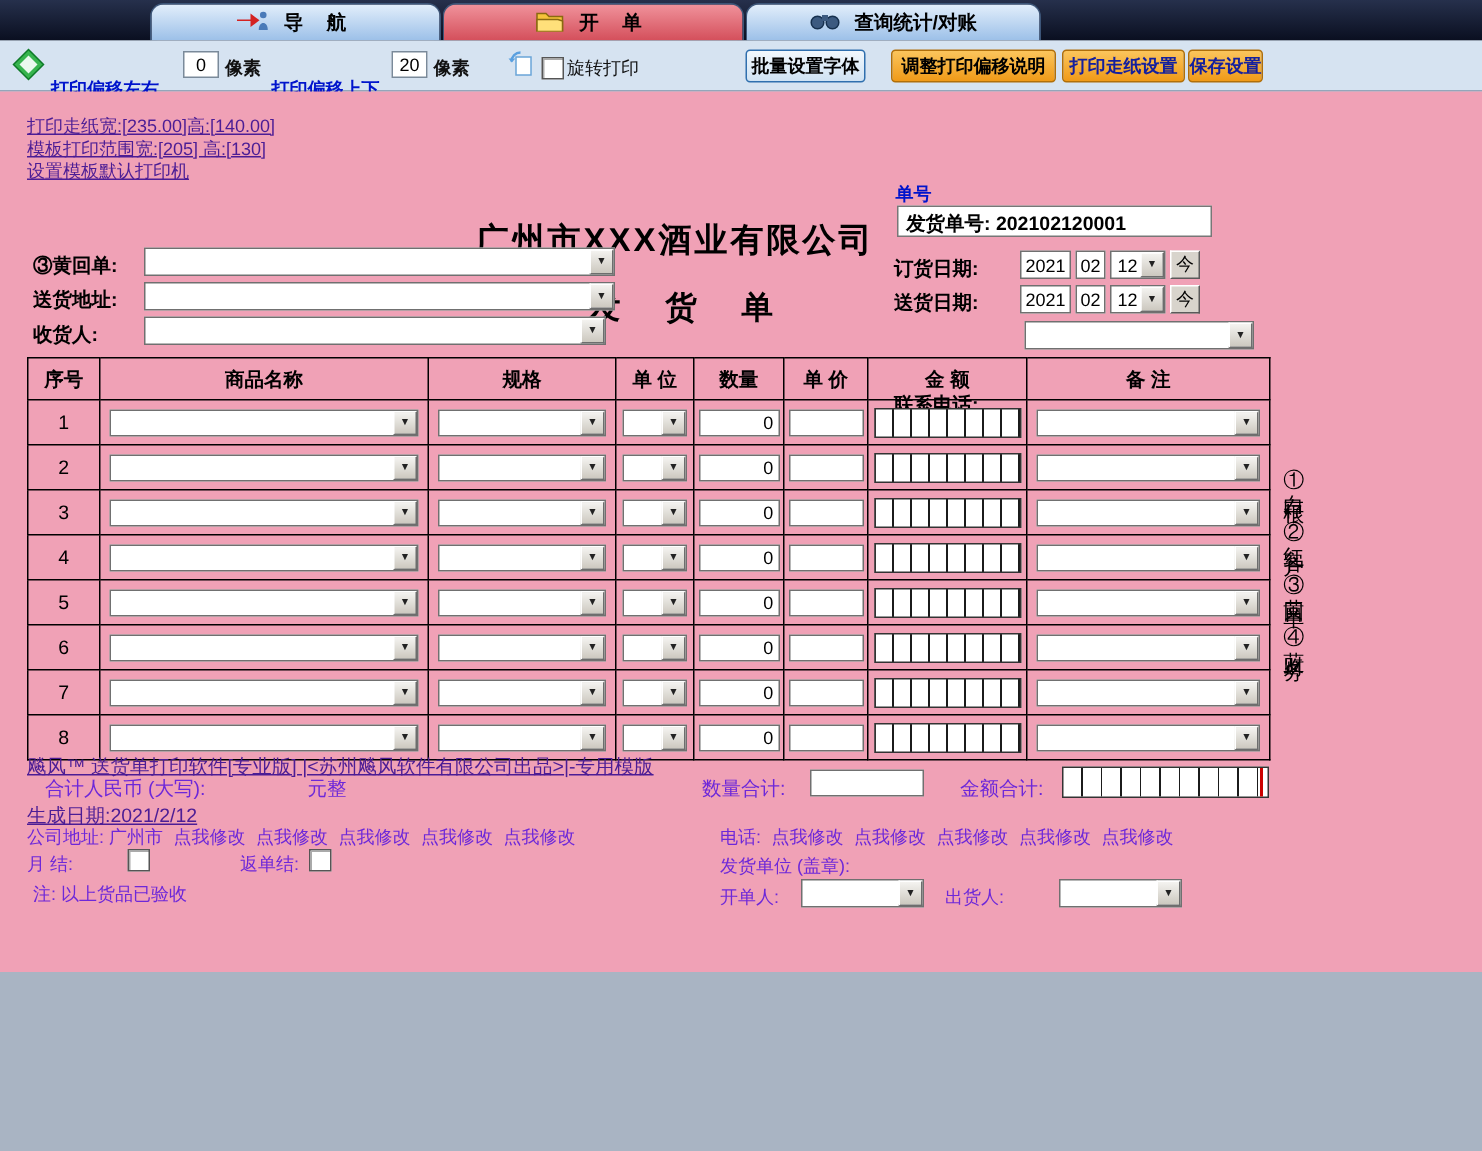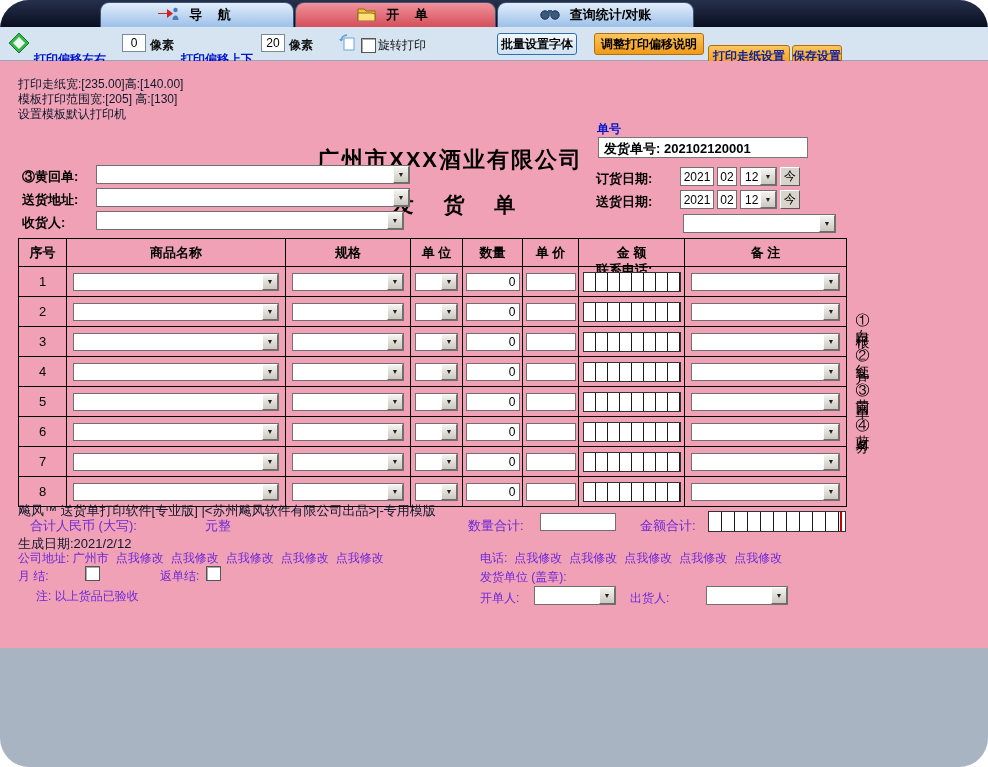--- a/index.html
+++ b/index.html
@@ -1,39 +1,39 @@
 <!DOCTYPE html>
 <html><head>
 <meta charset="utf-8">
 <style>
   html,body{margin:0;padding:0;}
-  .app{position:relative;width:988px;height:767px;background:#a9b4c3;font-family:"Liberation Sans",sans-serif;overflow:hidden;border-radius:29px;}
+  .app{position:relative;width:988px;height:767px;background:#a9b4c3;font-family:"Liberation Sans",sans-serif;overflow:hidden;}
   
   .tabbar{position:absolute;left:0;top:0;width:988px;height:27px;background:linear-gradient(#26304c,#0a0f20);}
   .tab{position:absolute;top:2px;height:25px;border-radius:9px 9px 0 0;border:1px solid #3c5578;border-bottom:none;display:flex;align-items:center;justify-content:center;gap:10px;font-size:13px;font-weight:bold;color:#000;cursor:pointer;box-sizing:border-box;}
   .tab-blue{background:linear-gradient(#e2eefb,#9cc0e8);}
   .tab-red{background:linear-gradient(#f0929b,#d44f5b);}
   .t1{left:100px;width:194px;}
   .t2{left:295px;width:201px;}
   .t3{left:497px;width:197px;}
   .tlabel-sp{letter-spacing:6px;}
   
   .toolbar{position:absolute;top:27px;left:0;width:988px;height:34px;background:#d6e3f1;border-bottom:1px solid #93a6ba;box-sizing:border-box;}
   .tb-label{position:absolute;top:24px;font-size:12px;font-weight:bold;color:#0014cc;white-space:nowrap;}
   .tb-text{position:absolute;top:10px;font-size:12px;font-weight:bold;color:#111;white-space:nowrap;}
   .tb-input{position:absolute;top:7px;width:22px;height:16px;border:1px solid #7a8a9a;background:#fff;font-size:12px;text-align:center;padding:0;font-family:inherit;}
   .tb-btn{position:absolute;top:6px;height:22px;font-size:12px;font-weight:bold;border-radius:3px;display:flex;align-items:center;justify-content:center;cursor:pointer;box-sizing:border-box;white-space:nowrap;}
   .btn-blue{background:linear-gradient(#f2f8fd,#cfe2f3);border:1px solid #2f6fae;color:#000;}
   .btn-orange{background:linear-gradient(#fbc55c,#f09a18);border:1px solid #b06f0a;color:#000;}
-  .btn-orange.blue-text{color:#14209e;margin-top:12px;}
+  .btn-orange.blue-text{color:#14209e;}
   .checkbox{position:absolute;width:13px;height:13px;background:#fff;border:1px solid #555;box-shadow:inset 1px 1px 0 #aaa;cursor:pointer;}
   .tb-icon{position:absolute;}
   
   .panel{position:absolute;left:0;top:61px;width:988px;height:587px;background:#f0a1b6;}
-  .link{position:absolute;font-size:12px;color:#0f172a;cursor:pointer;white-space:nowrap;z-index:6;}
+  .link{position:absolute;font-size:12px;color:#4c1d95;text-decoration:underline;cursor:pointer;white-space:nowrap;z-index:6;}
   .company{position:absolute;left:240px;top:84px;width:420px;text-align:center;font-size:22px;font-weight:bold;letter-spacing:2px;color:#000;}
   .doc-title{position:absolute;left:320px;top:130px;width:280px;text-align:center;font-size:21px;font-weight:bold;letter-spacing:12px;color:#000;}
   .blue-label{position:absolute;font-size:12px;font-weight:bold;color:#0014cc;white-space:nowrap;}
   .fld-label{position:absolute;font-size:13px;font-weight:bold;color:#000;white-space:nowrap;}
   .order-box{position:absolute;left:598px;top:137px;width:210px;height:21px;background:#fff;border:1px solid #777;font-size:13px;font-weight:bold;line-height:21px;padding-left:5px;box-sizing:border-box;}
   .combo{position:absolute;height:19px;background:#fff;border:1px solid #707070;cursor:pointer;box-sizing:border-box;}
   .ctext{position:absolute;left:4px;top:2px;font-size:12px;color:#000;}
   .combo-arrow{position:absolute;top:0px;right:0px;bottom:0px;width:16px;background:linear-gradient(#f4f3f0,#ccc8bf);border:1px solid;border-color:#fff #6d6d6d #6d6d6d #fff;font-size:7px;color:#222;display:flex;align-items:center;justify-content:center;box-sizing:border-box;}
   .date-box{position:absolute;height:19px;width:34px;border:1px solid #707070;background:#fff;font-size:12px;text-align:center;padding:0;box-sizing:border-box;font-family:inherit;}
   .btn-3d{position:absolute;width:20px;height:19px;background:#d8d4cc;border:1px solid;border-color:#fff #5a5a5a #5a5a5a #fff;font-size:12px;text-align:center;line-height:17px;cursor:pointer;box-sizing:border-box;}
@@ -185,21 +185,21 @@
     <span class="ft-text" style="left:480px;top:489px;">
       <span>电话:</span><span class="modify">点我修改</span><span class="modify">点我修改</span><span class="modify">点我修改</span><span class="modify">点我修改</span><span class="modify">点我修改</span>
     </span>
 
     <span class="ft-text" style="left:18px;top:507px;">月  结:</span>
     <span class="checkbox" style="left:85px;top:505px;"></span>
     <span class="ft-text" style="left:160px;top:507px;">返单结:</span>
     <span class="checkbox" style="left:206px;top:505px;"></span>
     <span class="ft-text" style="left:480px;top:508px;">发货单位 (盖章):</span>
 
-    <span class="ft-text" style="left:36px;top:527px;">注: 以上货品已验收</span>
+    <span class="ft-text" style="left:22px;top:527px;">注: 以上货品已验收</span>
     <span class="ft-text" style="left:480px;top:529px;">开单人:</span>
     <div class="combo" style="left:534px;top:525px;width:82px;">
         <span class="combo-arrow">▼</span>
       </div>
     <span class="ft-text" style="left:630px;top:529px;">出货人:</span>
     <div class="combo" style="left:706px;top:525px;width:82px;">
         <span class="combo-arrow">▼</span>
       </div>
   </div>
 

